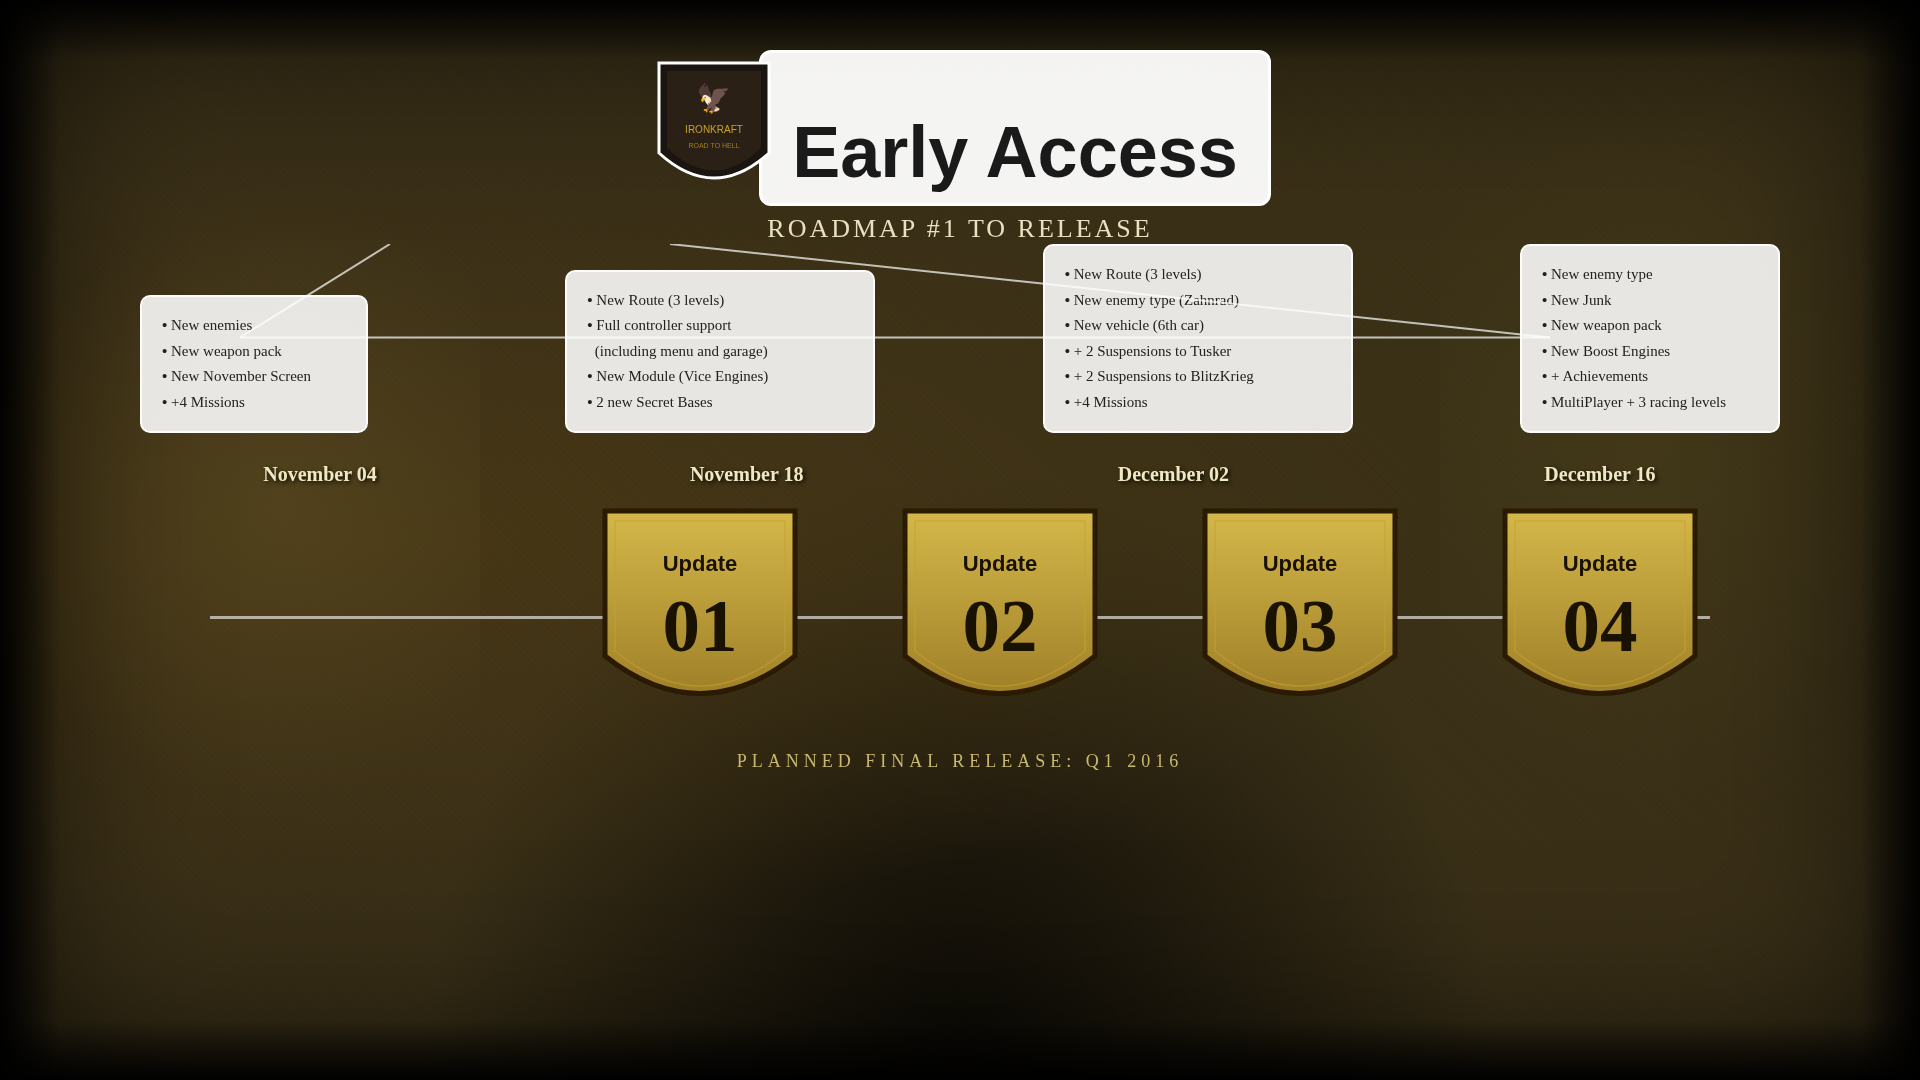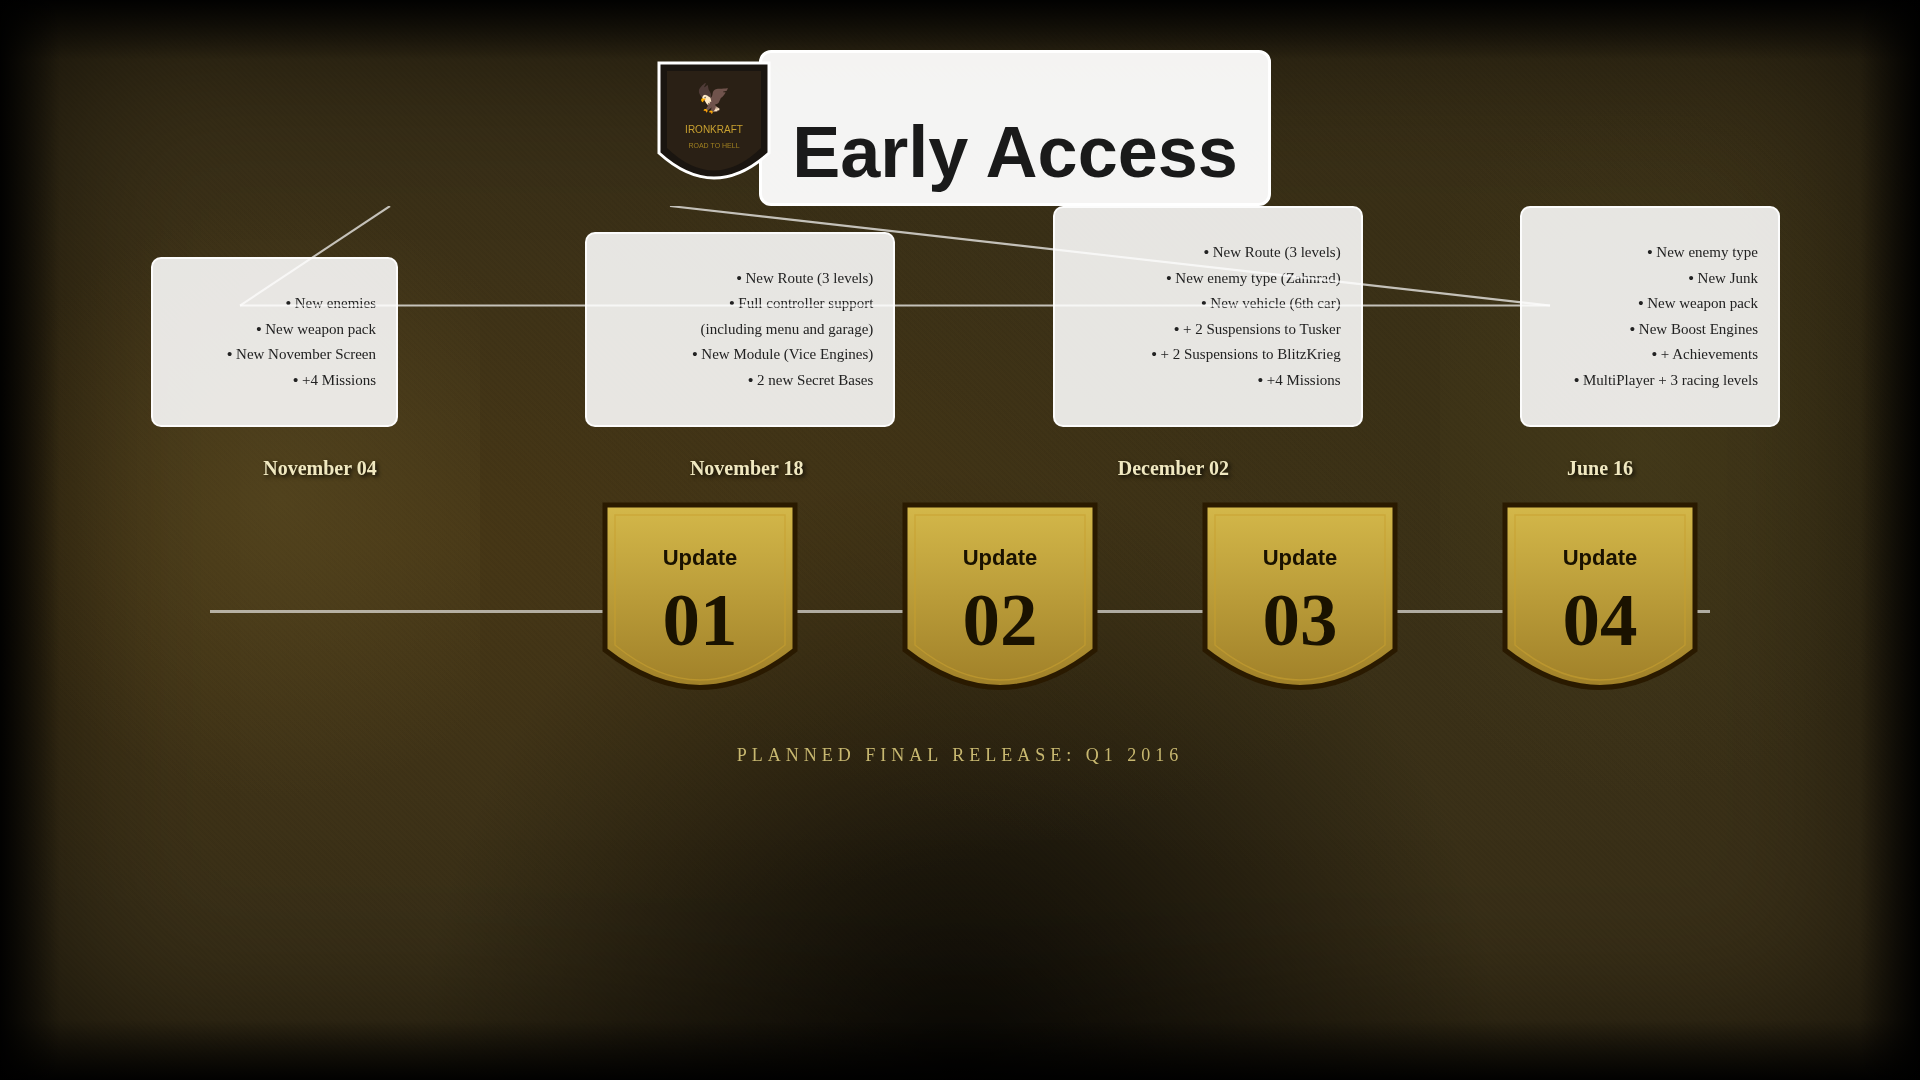--- a/index.html
+++ b/index.html
@@ -166,29 +166,28 @@
       align-items: flex-end;
       padding: 0 30px;
       position: relative;
       margin-bottom: 0;
     }
 
     .info-box {
       background: rgba(255,255,255,0.88);
       border: 2px solid rgba(255,255,255,0.9);
       border-radius: 10px;
-      padding: 32px 20px;
+      padding: 16px 20px;
       font-size: 15px;
       color: #222;
       line-height: 1.7;
       position: relative;
-      text-align: right;
-    }
-
-    .info-box-1 { width: 247px; margin-left: 11px; }
+    }
+
+    .info-box-1 { width: 228px; margin-left: 0px; }
     .info-box-2 { width: 310px; margin-left: 30px; }
     .info-box-3 { width: 310px; }
     .info-box-4 { width: 260px; margin-right: 0px; }
 
     .info-box ul {
       list-style: none;
       padding: 0;
     }
 
     .info-box ul li::before {
@@ -313,20 +312,21 @@
 
         <path d="M10,10 L120,10 L120,100 Q65,150 10,100 Z" fill="none" stroke="rgba(255,255,255,0.5)" stroke-width="1.5"></path>
       </svg>
     </div>
 
     <div class="early-access-box">
       <div class="early-access-title">Early Access</div>
     </div>
   </div>
 
+  <div class="roadmap-subtitle">Roadmap #1 to Release</div>
 
   <div class="full-layout">
 
     <svg class="lines-svg" viewBox="0 0 1700 500" xmlns="http://www.w3.org/2000/svg" preserveAspectRatio="none">
 
       <line x1="280" y1="0" x2="130" y2="95" stroke="white" stroke-width="2" opacity="0.7"></line>
 
       <line x1="560" y1="0" x2="1440" y2="95" stroke="white" stroke-width="2" opacity="0.7"></line>
 
       <line x1="130" y1="95" x2="1440" y2="95" stroke="white" stroke-width="2" opacity="0.7"></line>
@@ -372,21 +372,21 @@
           <li>+ Achievements</li>
           <li>MultiPlayer + 3 racing levels</li>
         </ul>
       </div>
     </div>
 
     <div class="dates-row" style="margin-top: 30px;">
       <div class="date-label">November 04</div>
       <div class="date-label">November 18</div>
       <div class="date-label">December 02</div>
-      <div class="date-label">June 16</div>
+      <div class="date-label">December 16</div>
     </div>
 
     <div class="timeline-section">
 
       <div class="timeline-line"></div>
 
       <div class="shields-row">
 
         <div class="shield-item">
           <div class="shield-badge">

